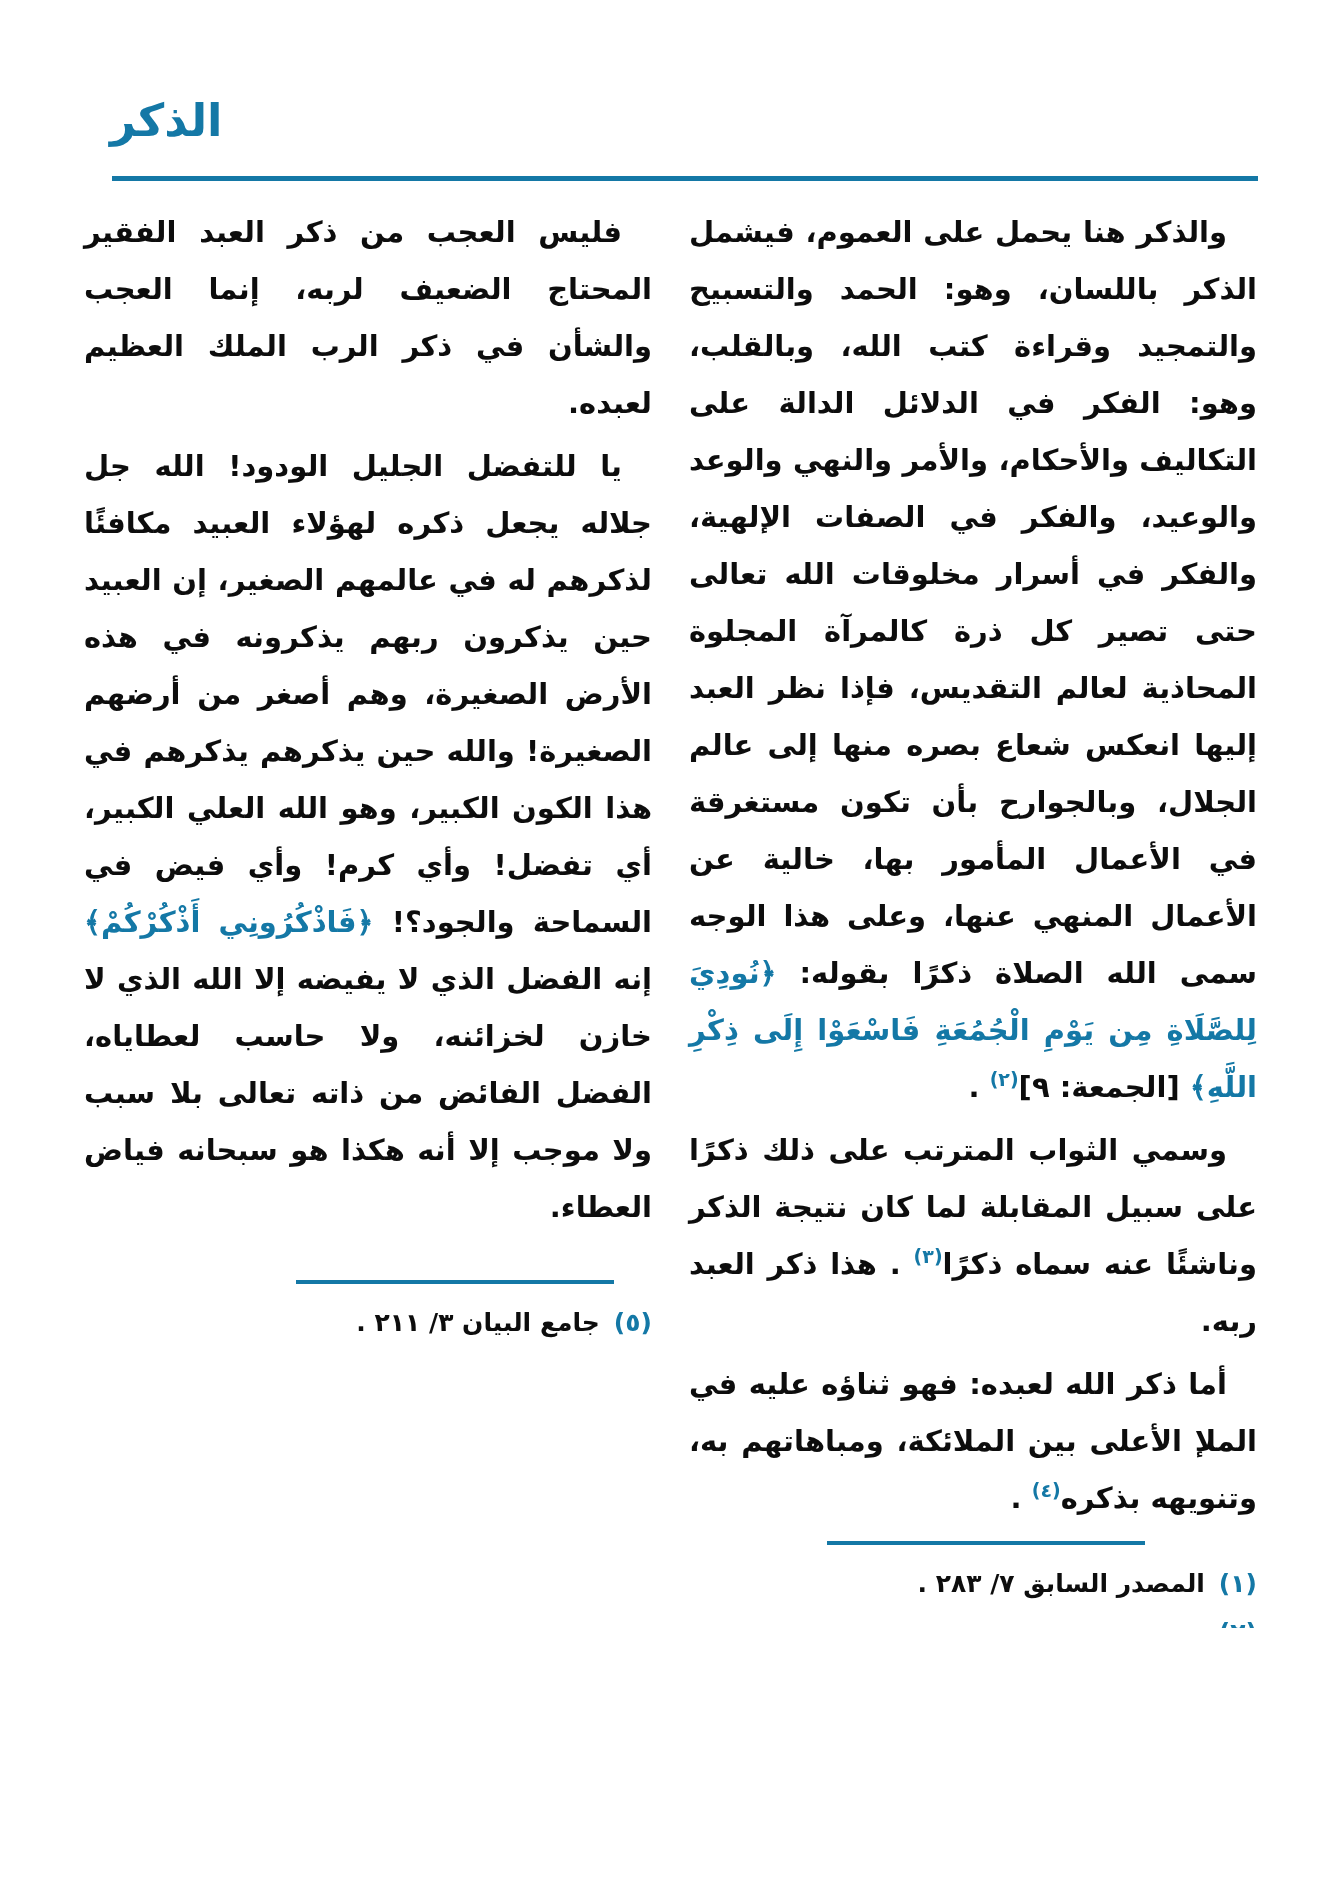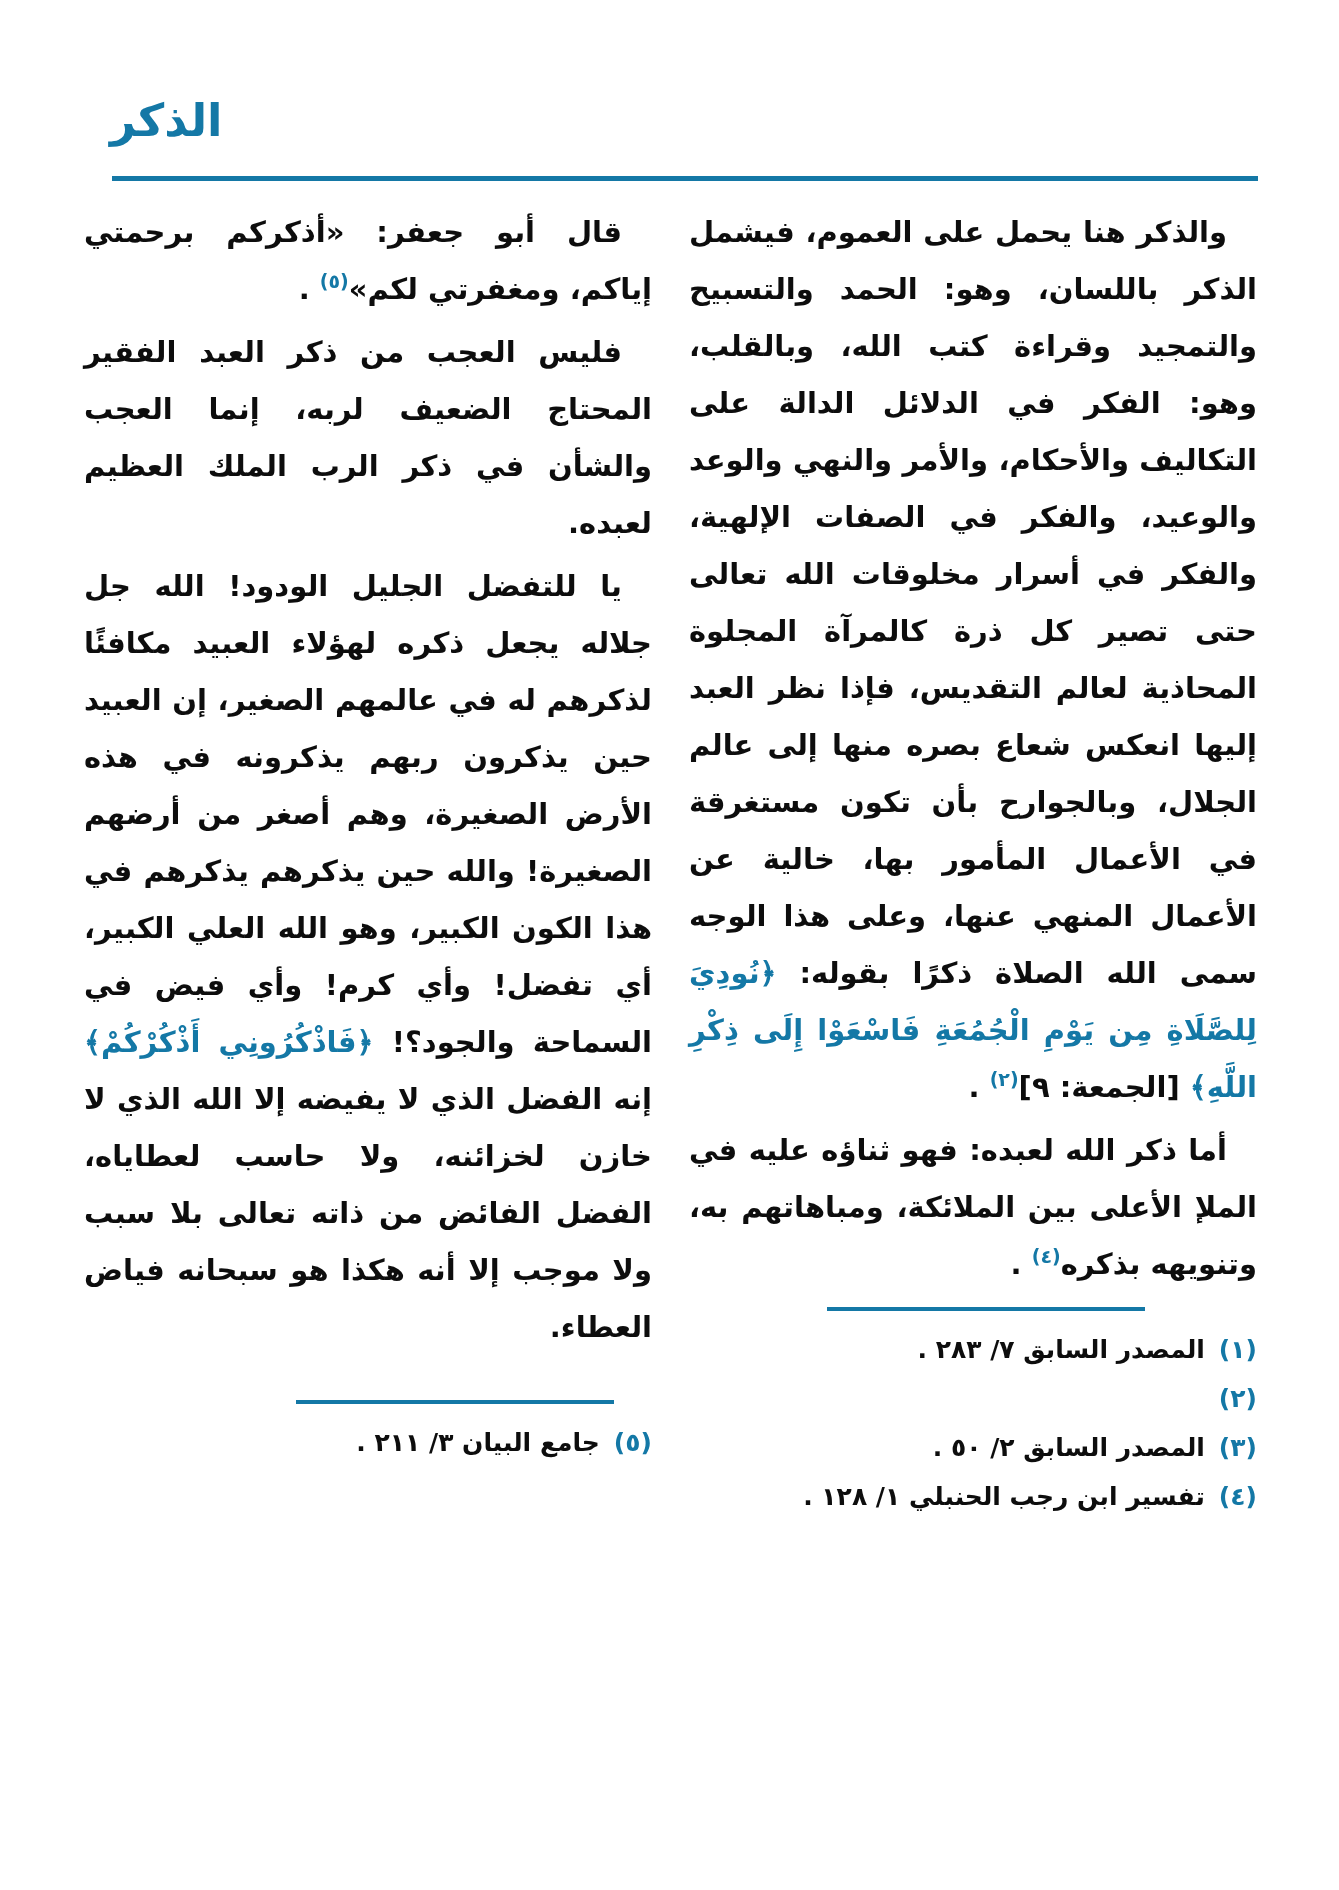--- a/index.html
+++ b/index.html
@@ -93,20 +93,21 @@
 <div class="page">
 
   <div class="header-title">الذكر</div>
   <div class="header-rule"></div>
 
   <div class="columns">
 
     <div class="col">
       <div class="paras">
           <p class="para"><span class="seg-normal">والذكر هنا يحمل على العموم، فيشمل الذكر باللسان، وهو: الحمد والتسبيح والتمجيد وقراءة كتب الله، وبالقلب، وهو: الفكر في الدلائل الدالة على التكاليف والأحكام، والأمر والنهي والوعد والوعيد، والفكر في الصفات الإلهية، والفكر في أسرار مخلوقات الله تعالى حتى تصير كل ذرة كالمرآة المجلوة المحاذية لعالم التقديس، فإذا نظر العبد إليها انعكس شعاع بصره منها إلى عالم الجلال، وبالجوارح بأن تكون مستغرقة في الأعمال المأمور بها، خالية عن الأعمال المنهي عنها، وعلى هذا الوجه سمى الله الصلاة ذكرًا بقوله: </span><span class="seg-verse">﴿نُودِيَ لِلصَّلَاةِ مِن يَوْمِ الْجُمُعَةِ فَاسْعَوْا إِلَى ذِكْرِ اللَّهِ﴾</span><span class="seg-normal"> [الجمعة: ٩]</span><span class="seg-fnref">(٢)</span><span class="seg-normal"> .</span></p>
+          <p class="para"><span class="seg-normal">وسمي الثواب المترتب على ذلك ذكرًا على سبيل المقابلة لما كان نتيجة الذكر وناشئًا عنه سماه ذكرًا</span><span class="seg-fnref">(٣)</span><span class="seg-normal"> . هذا ذكر العبد ربه.</span></p>
           <p class="para"><span class="seg-normal">أما ذكر الله لعبده: فهو ثناؤه عليه في الملإ الأعلى بين الملائكة، ومباهاتهم به، وتنويهه بذكره</span><span class="seg-fnref">(٤)</span><span class="seg-normal"> .</span></p>
         </div>
       <div class="fnblock fnblock-right">
         <div class="fnrule"></div>
         <div class="fnlist">
             <div class="fnitem">
               <span class="fnnum">(١)</span>
               <span class="fntext">المصدر السابق ٧/ ٢٨٣ .</span>
             </div>
             <div class="fnitem">
@@ -119,21 +120,20 @@
             <div class="fnitem">
               <span class="fnnum">(٤)</span>
               <span class="fntext">تفسير ابن رجب الحنبلي ١/ ١٢٨ .</span>
             </div>
           </div>
       </div>
     </div>
 
     <div class="col">
       <div class="paras">
-          <p class="para"><span class="seg-normal">قال أبو جعفر: «أذكركم برحمتي إياكم، ومغفرتي لكم»</span><span class="seg-fnref">(٥)</span><span class="seg-normal"> .</span></p>
           <p class="para"><span class="seg-normal">فليس العجب من ذكر العبد الفقير المحتاج الضعيف لربه، إنما العجب والشأن في ذكر الرب الملك العظيم لعبده.</span></p>
           <p class="para"><span class="seg-normal">يا للتفضل الجليل الودود! الله جل جلاله يجعل ذكره لهؤلاء العبيد مكافئًا لذكرهم له في عالمهم الصغير، إن العبيد حين يذكرون ربهم يذكرونه في هذه الأرض الصغيرة، وهم أصغر من أرضهم الصغيرة! والله حين يذكرهم يذكرهم في هذا الكون الكبير، وهو الله العلي الكبير، أي تفضل! وأي كرم! وأي فيض في السماحة والجود؟! </span><span class="seg-verse">﴿فَاذْكُرُونِي أَذْكُرْكُمْ﴾</span><span class="seg-normal"> إنه الفضل الذي لا يفيضه إلا الله الذي لا خازن لخزائنه، ولا حاسب لعطاياه، الفضل الفائض من ذاته تعالى بلا سبب ولا موجب إلا أنه هكذا هو سبحانه فياض العطاء.</span></p>
         </div>
       <div class="fnblock fnblock-left">
         <div class="fnrule"></div>
         <div class="fnlist">
             <div class="fnitem">
               <span class="fnnum">(٥)</span>
               <span class="fntext">جامع البيان ٣/ ٢١١ .</span>
             </div>

